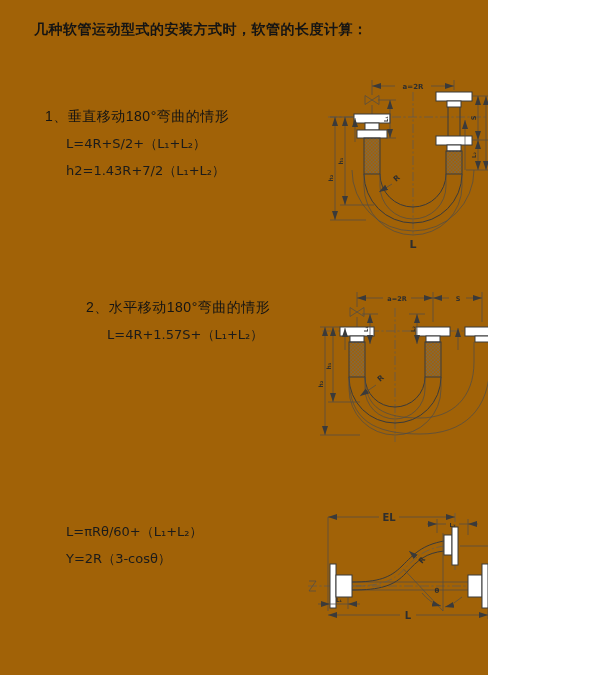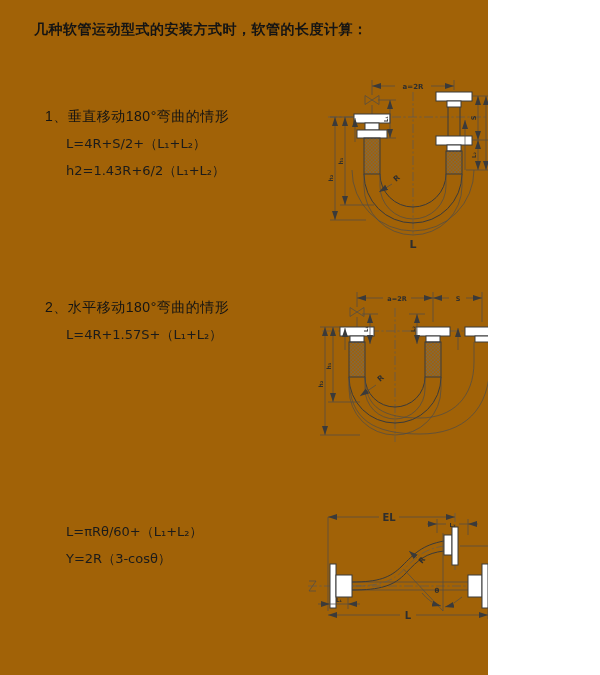--- a/index.html
+++ b/index.html
@@ -12,21 +12,21 @@
     position:absolute;left:34px;top:21px;font-size:14px;font-weight:bold;
     letter-spacing:0.5px;white-space:nowrap;
   }
   .section{position:absolute;left:45px;}
   .sec-heading{font-size:14px;font-weight:normal;letter-spacing:0.5px;margin:0 0 4px 0;white-space:nowrap;text-align:center;}
   .formula{
     font-family:"DejaVu Sans","Liberation Sans",sans-serif;
     font-size:13px;line-height:27px;margin-left:21px;white-space:nowrap;color:#1b1b1b;
   }
   #sec1{top:108px;}
-  #sec2{top:299px;}
+  #sec2{top:299px;margin-left:41px;}
   #sec3{top:518px;}
   .diagram{position:absolute;font-weight:bold;}
   #dg1{left:302px;top:70px;}
   #dg2{left:302px;top:282px;}
   #dg3{left:300px;top:501px;}
   svg{display:block;}
   svg text{font-family:"DejaVu Sans","Liberation Sans",sans-serif;fill:#2e2e2e;}
   .thin{stroke:#4a4a4a;stroke-width:0.7;fill:none;}
   .med{stroke:#3a3a3a;stroke-width:1;fill:none;}
   .cl{stroke:#5a5a5a;stroke-width:0.7;fill:none;stroke-dasharray:9 2.5 2 2.5;}
@@ -35,21 +35,21 @@
 </head>
 <body>
 
 <div id="page">
 
   <div class="title">几种软管运动型式的安装方式时，软管的长度计算：</div>
 
   <div class="section" id="sec1">
     <div class="sec-heading">1、垂直移动180°弯曲的情形</div>
     <div class="formula">L=4R+S/2+（L₁+L₂）</div>
-    <div class="formula">h2=1.43R+6/2（L₁+L₂）</div>
+    <div class="formula">h2=1.43R+7/2（L₁+L₂）</div>
   </div>
 
   <div class="section" id="sec2">
     <div class="sec-heading">2、水平移动180°弯曲的情形</div>
     <div class="formula">L=4R+1.57S+（L₁+L₂）</div>
   </div>
 
   <div class="section" id="sec3">
     <div class="formula">L=πRθ/60+（L₁+L₂）</div>
     <div class="formula">Y=2R（3-cosθ）</div>

